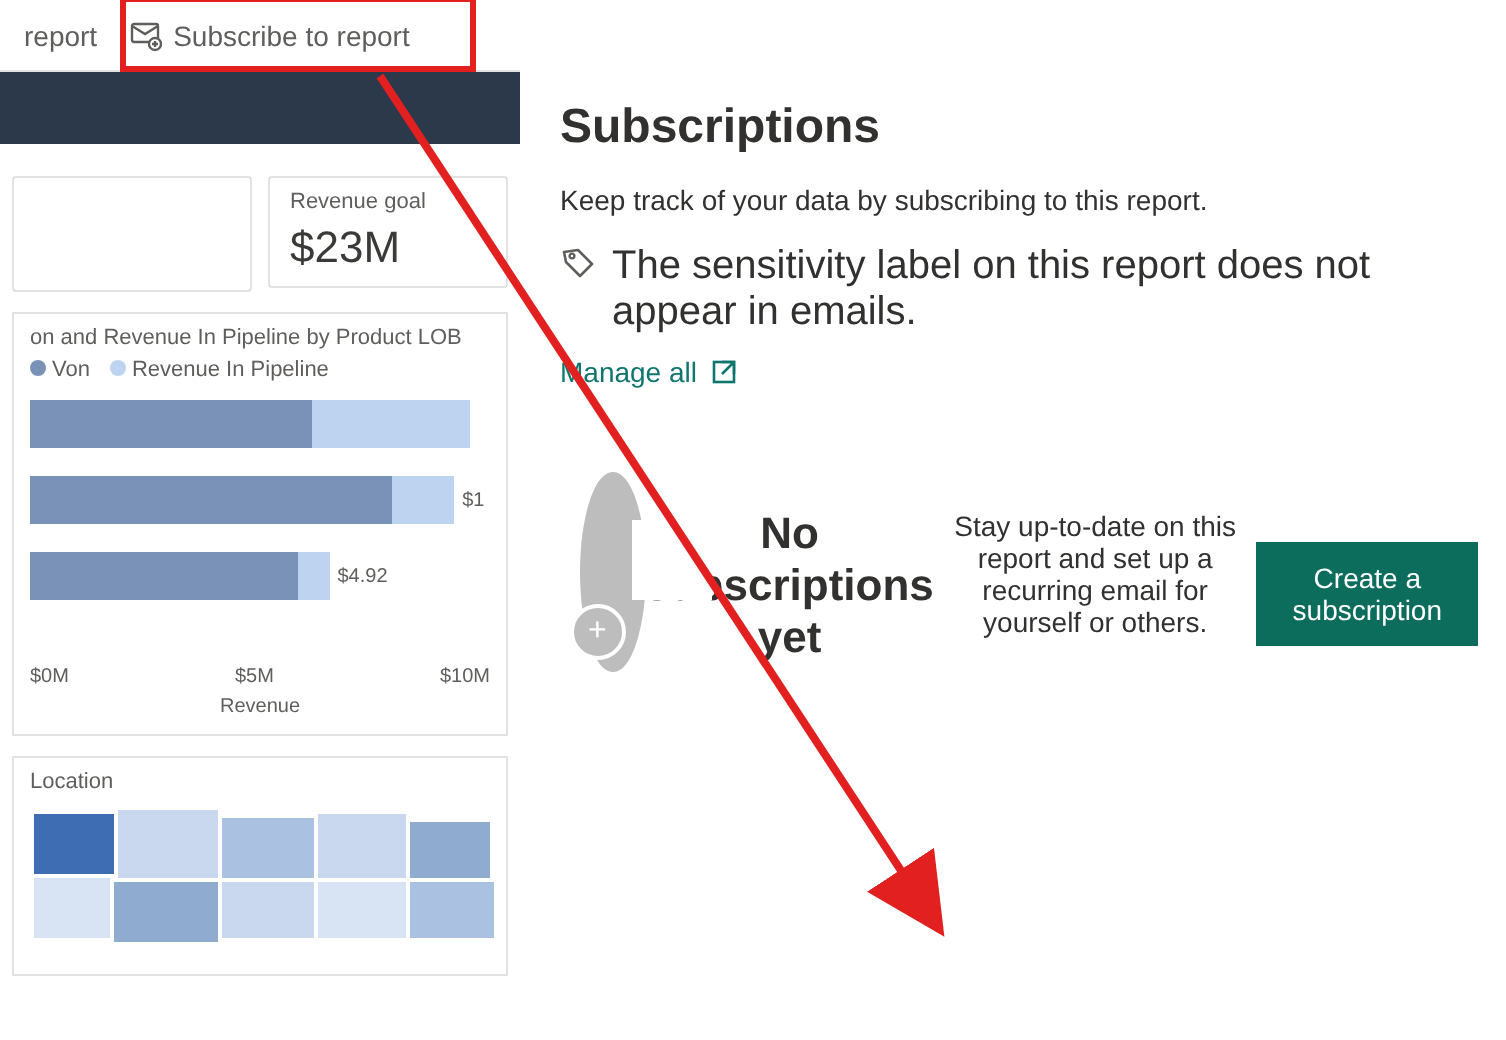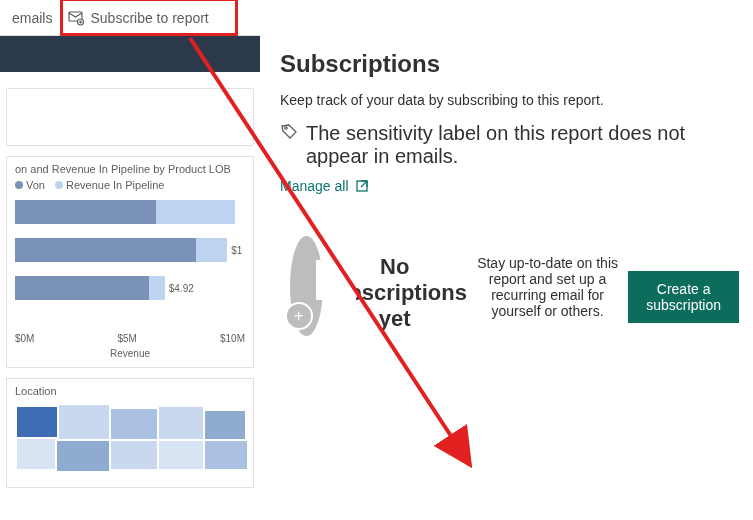--- a/index.html
+++ b/index.html
@@ -164,41 +164,45 @@
     position: absolute;
     left: 0; top: 0; width: 753px; height: 520px;
     pointer-events: none;
   }
 </style>
 </head>
 <body>
 
 <div class="toolbar">
   <div class="toolbar-item">
-    <span>emails</span>
+    <span>report</span>
   </div>
   <div class="toolbar-item">
     <span class="icon">
       <svg width="16" height="16" viewBox="0 0 16 16">
           <rect x="1" y="2" width="13" height="9" rx="1" fill="none" stroke="#605e5c" stroke-width="1.2"></rect>
           <path d="M1 3l6.5 4L14 3" fill="none" stroke="#605e5c" stroke-width="1.2"></path>
           <circle cx="12.5" cy="12" r="3" fill="#fff" stroke="#605e5c" stroke-width="1.2"></circle>
           <path d="M12.5 10.5v3M11 12h3" stroke="#605e5c" stroke-width="1.2"></path>
         </svg>
     </span>
     <span>Subscribe to report</span>
   </div>
   <div class="highlight-box"></div>
 </div>
 
 <div class="left-pane">
   <div class="dark-strip"></div>
 
   <div class="cards-row">
     <div class="card card-empty"></div>
+    <div class="card">
+      <div class="card-label">Revenue goal</div>
+      <div class="card-value">$23M</div>
+    </div>
   </div>
 
   <div class="chart-card">
     <div class="chart-title">on and Revenue In Pipeline by Product LOB</div>
     <div class="legend">
       <span><span class="legend-dot" style="background:#7a92b8"></span><span>Von</span></span>
       <span><span class="legend-dot" style="background:#bed3f0"></span><span>Revenue In Pipeline</span></span>
     </div>
     <div class="bars" id="bars">
         <div class="bar-row">

